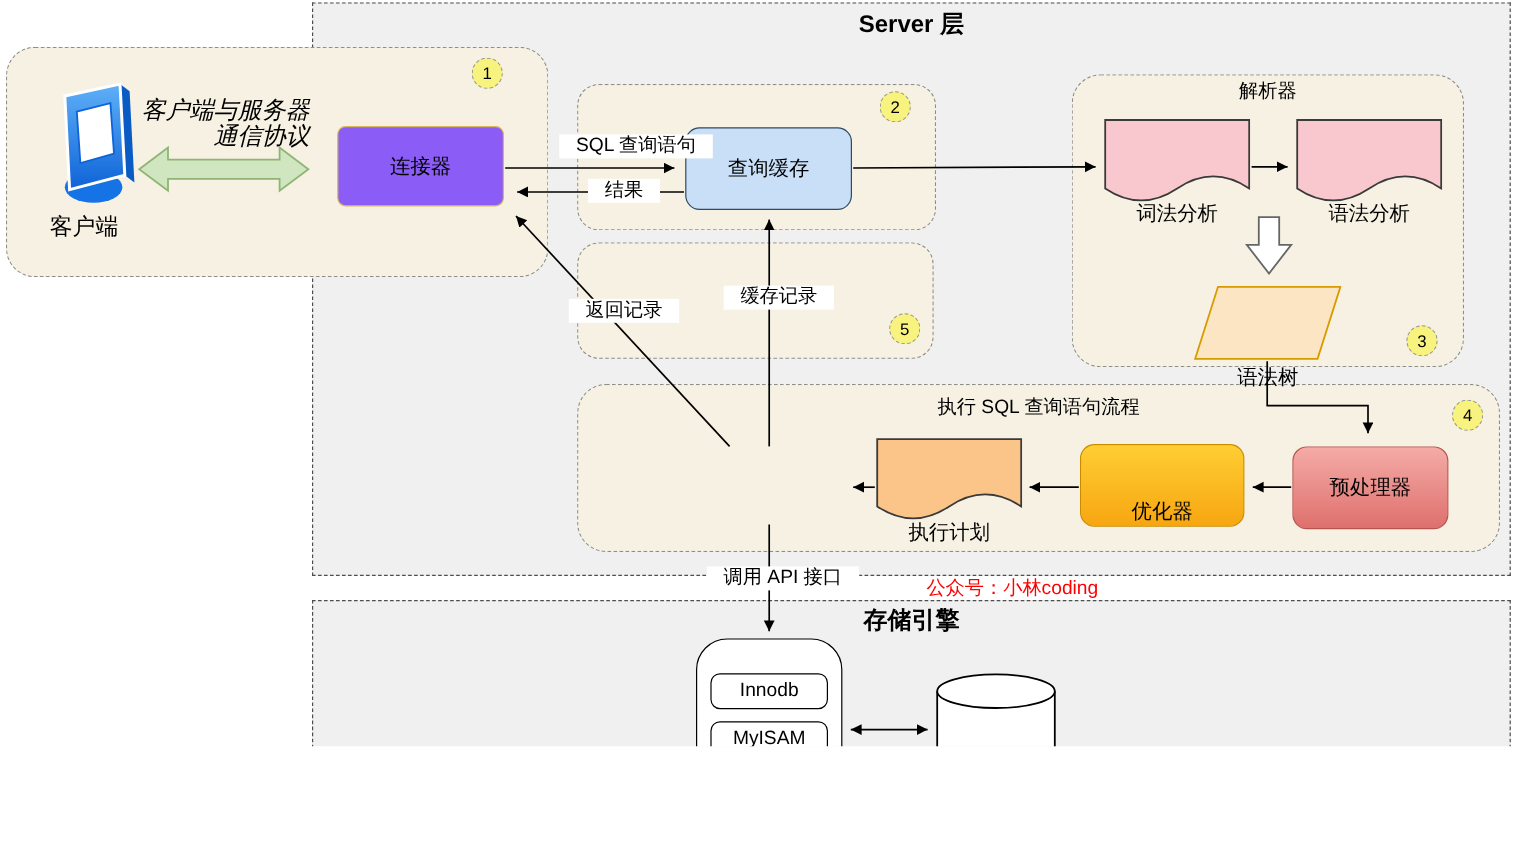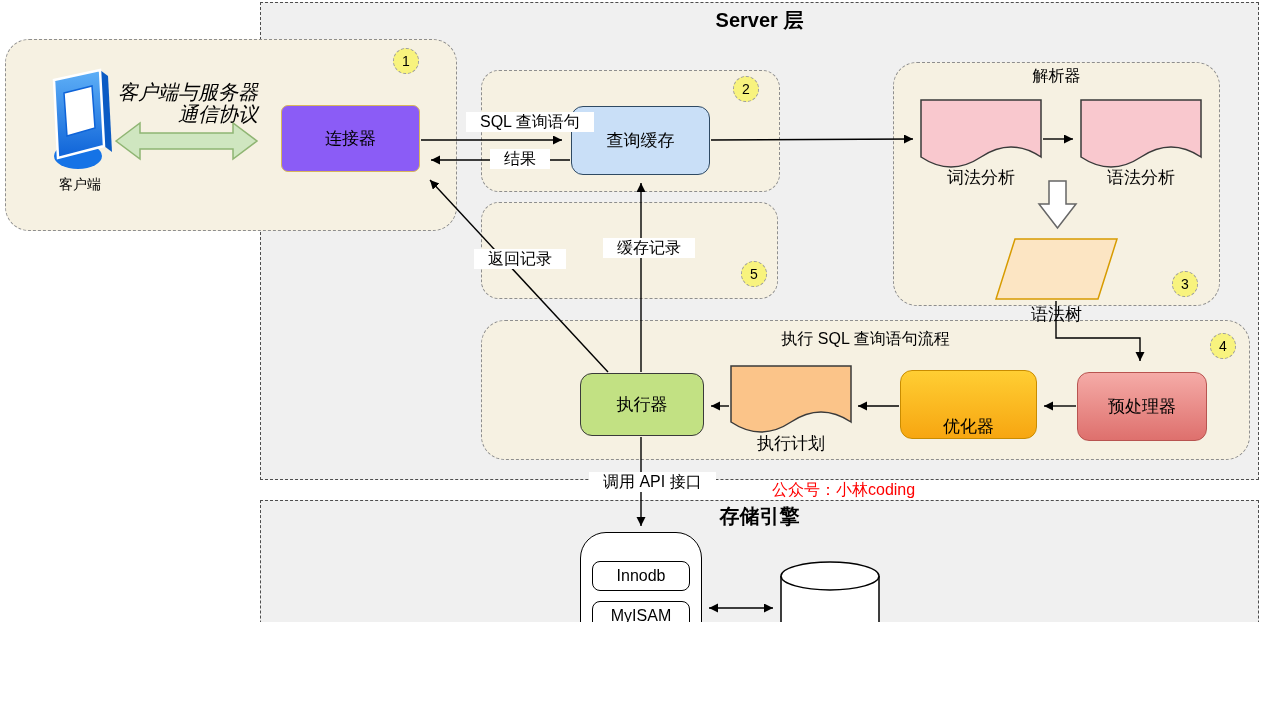--- a/index.html
+++ b/index.html
@@ -123,23 +123,20 @@
     <div class="shape-label">语法分析</div>
   </div>
 
   <div class="doc-shape" style="left:995px;top:238px;width:123px;height:62px;">
     <svg width="123" height="62" viewBox="0 0 123 62">
       <polygon points="20,1 122,1 103,61 1,61" fill="#fce5c3" stroke="#d79b00" stroke-width="1.5"></polygon>
     </svg>
     <div class="shape-label" style="top:20px;font-size:17px;">语法树</div>
   </div>
 
-  <div class="node" style="left:580px;top:373px;width:124px;height:63px;background:#c2e183;border:1px solid #3a3a3a;border-radius:12px;">
-    <span>执行器</span>
-  </div>
 
   <div class="doc-shape" style="left:730px;top:365px;width:122px;height:78px;">
     <svg width="122" height="78" viewBox="0 0 122 78">
       <path d="M1,1 L121,1 L121,57 Q91,37 61,57 Q31,77 1,57 Z" fill="#fbc489" stroke="#3a3a3a" stroke-width="1.5"></path>
     </svg>
     <div class="shape-label">执行计划</div>
   </div>
 
   <div class="node" style="left:900px;top:370px;width:137px;height:69px;background:linear-gradient(180deg,#ffce33,#f7a611);border:1px solid #c98c00;border-radius:12px;align-items:flex-end;">
     <span>优化器</span>
@@ -162,21 +159,21 @@
   </div>
 
   <div class="abs" style="left:780px;top:560px;width:100px;height:102px;z-index:6;">
     <svg width="100" height="102" viewBox="0 0 100 102">
       <path d="M1,16 L1,86 A49,14 0 0 0 99,86 L99,16" fill="#fff" stroke="#000" stroke-width="1.5"></path>
       <ellipse cx="50" cy="16" rx="49" ry="14" fill="#fff" stroke="#000" stroke-width="1.5"></ellipse>
     </svg>
     <div class="shape-label" style="top:48px;font-size:17px;">数据</div>
   </div>
 
-  <div class="abs" style="left:40px;top:176px;width:80px;text-align:center;font-size:14px;z-index:6;">客户端</div>
+  <div class="abs" style="left:30px;top:176px;width:80px;text-align:center;font-size:19px;z-index:6;">客户端</div>
   <div class="abs" style="left:118px;top:81px;width:140px;text-align:right;font-size:20px;line-height:22px;z-index:6;font-style:italic;">
     <div>客户端与服务器</div>
     <div>通信协议</div>
   </div>
 
   <div class="edge-label" style="left:466px;top:112px;">SQL 查询语句</div>
   <div class="edge-label" style="left:490px;top:149px;">结果</div>
   <div class="edge-label" style="left:603px;top:238px;">缓存记录</div>
   <div class="edge-label" style="left:474px;top:249px;">返回记录</div>
   <div class="edge-label" style="left:589px;top:472px;">调用 API 接口</div>

